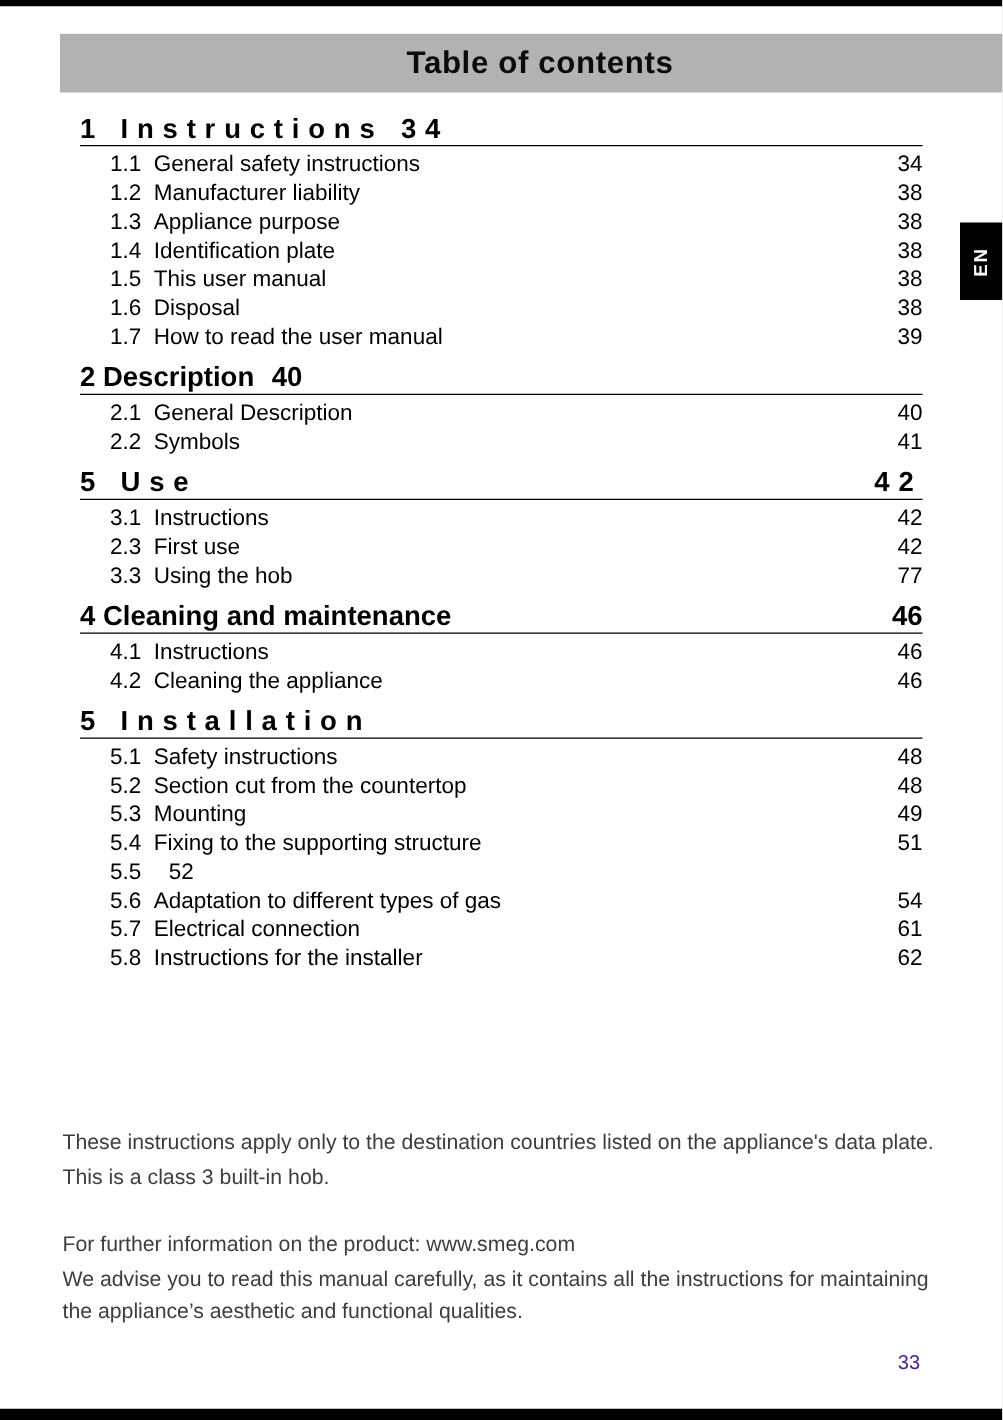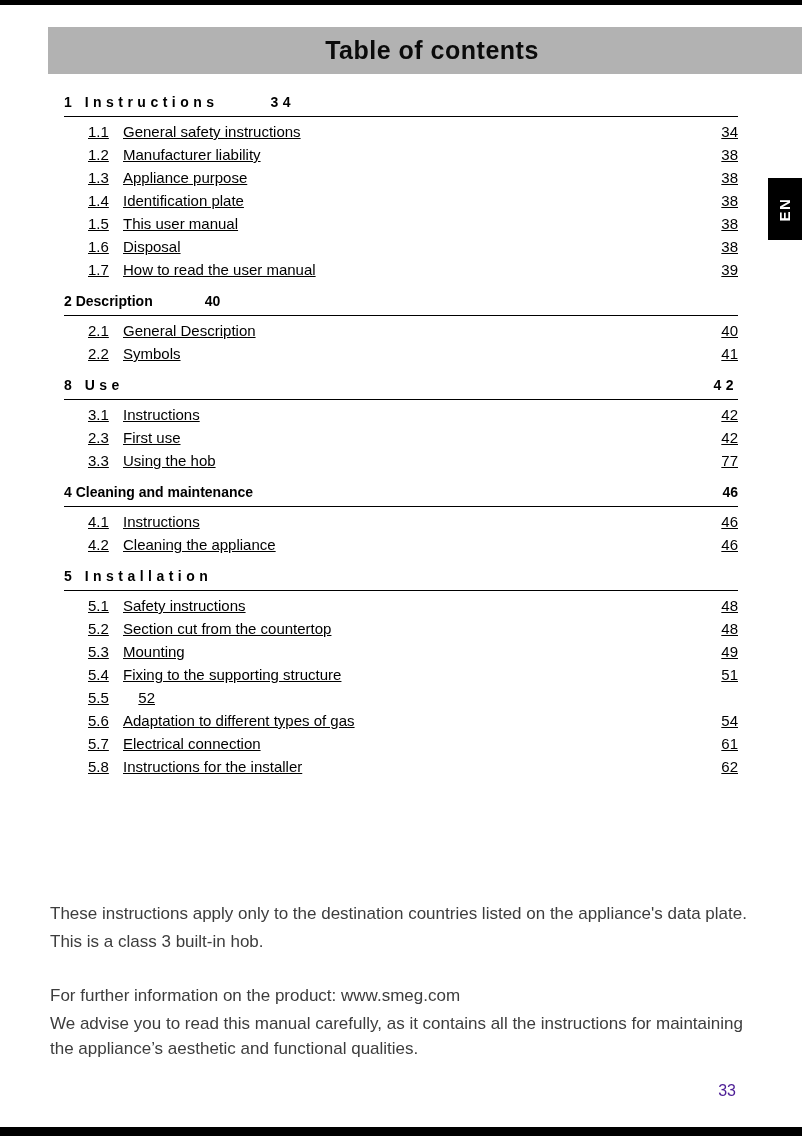--- a/index.html
+++ b/index.html
@@ -31,31 +31,30 @@
   .en-tab span {
     transform:rotate(-90deg);
     color:var(--tab-text,#fff);
     font-weight:bold; font-size:15px; letter-spacing:1.5px;
   }
 
   .toc { position:absolute; left:64px; top:92px; width:674px; }
   .toc-section { margin-bottom:10px; }
   .toc-heading {
     display:flex; align-items:baseline;
-    font-size:14px; font-weight:bold; line-height:21px;
+    font-size:22px; font-weight:bold; line-height:21px;
     padding-bottom:3px; margin-bottom:3px;
     border-bottom:1.5px solid #000;
     white-space:nowrap;
-    gap:38px;
   }
   .toc-heading.spread { letter-spacing:0.32em; }
   .pg-inline { margin-left:14px; }
   .pg-right  { margin-left:auto; }
 
-  .toc-item { display:flex; font-size:15px; line-height:23px;text-decoration:underline; }
+  .toc-item { display:flex; font-size:18px; line-height:23px; }
   .it-num   { flex:none; width:35px; margin-left:24px; }
   .it-title { flex:1; }
   .it-page  { flex:none; min-width:32px; text-align:right; }
 
   .footer {
     position:absolute; left:50px; top:901px; width:714px;
     font-size:17px; line-height:25px; color:#3d3d3d;
   }
   .footer p { margin-bottom:3px; }
   .footer .gap { height:26px; }
@@ -133,21 +132,21 @@
           <span class="it-page">40</span>
         </div>
         <div class="toc-item">
           <span class="it-num">2.2</span>
           <span class="it-title">Symbols</span>
           <span class="it-page">41</span>
         </div>
       </div>
       <div class="toc-section">
         <div class="toc-heading spread">
-          <span>8 Use</span>
+          <span>5 Use</span>
           <span class="pg-right">42</span>
         </div>
         <div class="toc-item">
           <span class="it-num">3.1</span>
           <span class="it-title">Instructions</span>
           <span class="it-page">42</span>
         </div>
         <div class="toc-item">
           <span class="it-num">2.3</span>
           <span class="it-title">First use</span>

